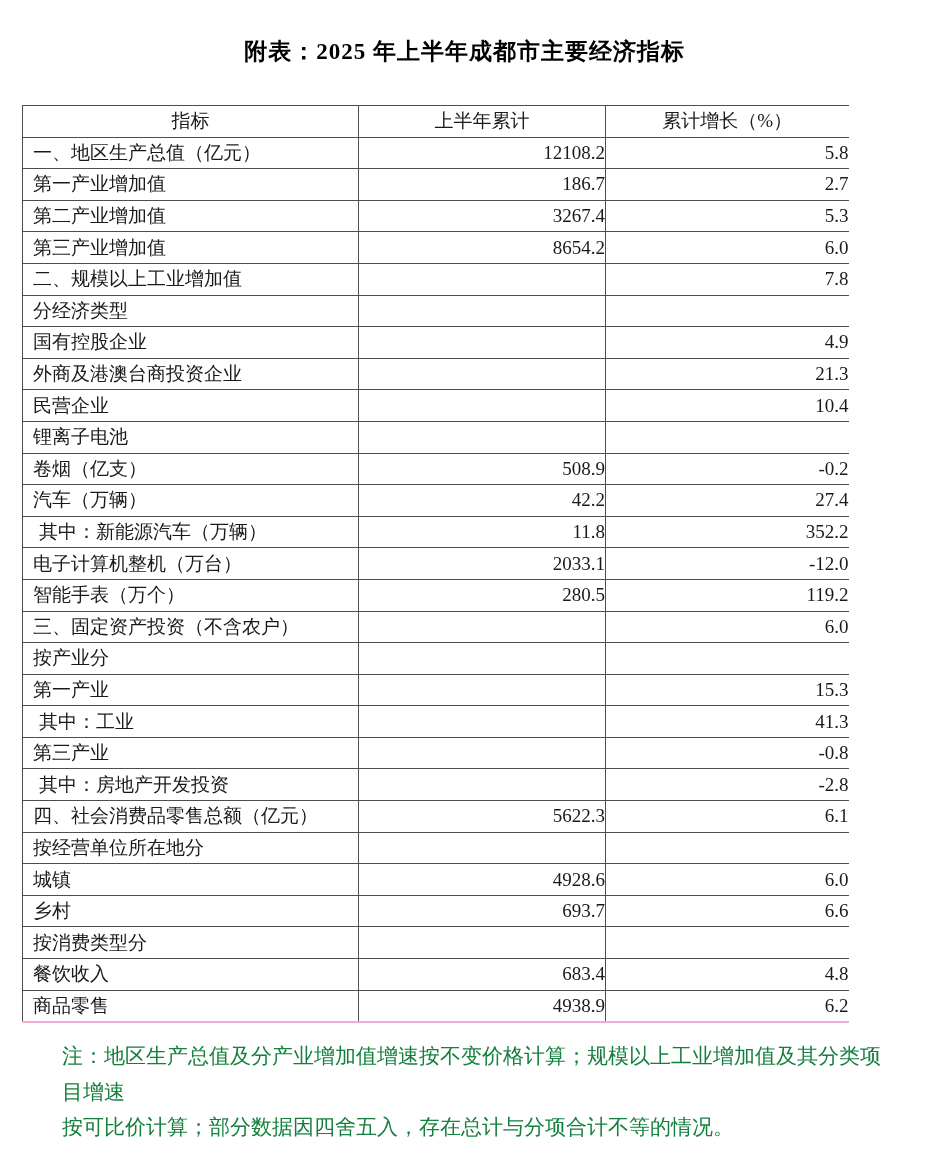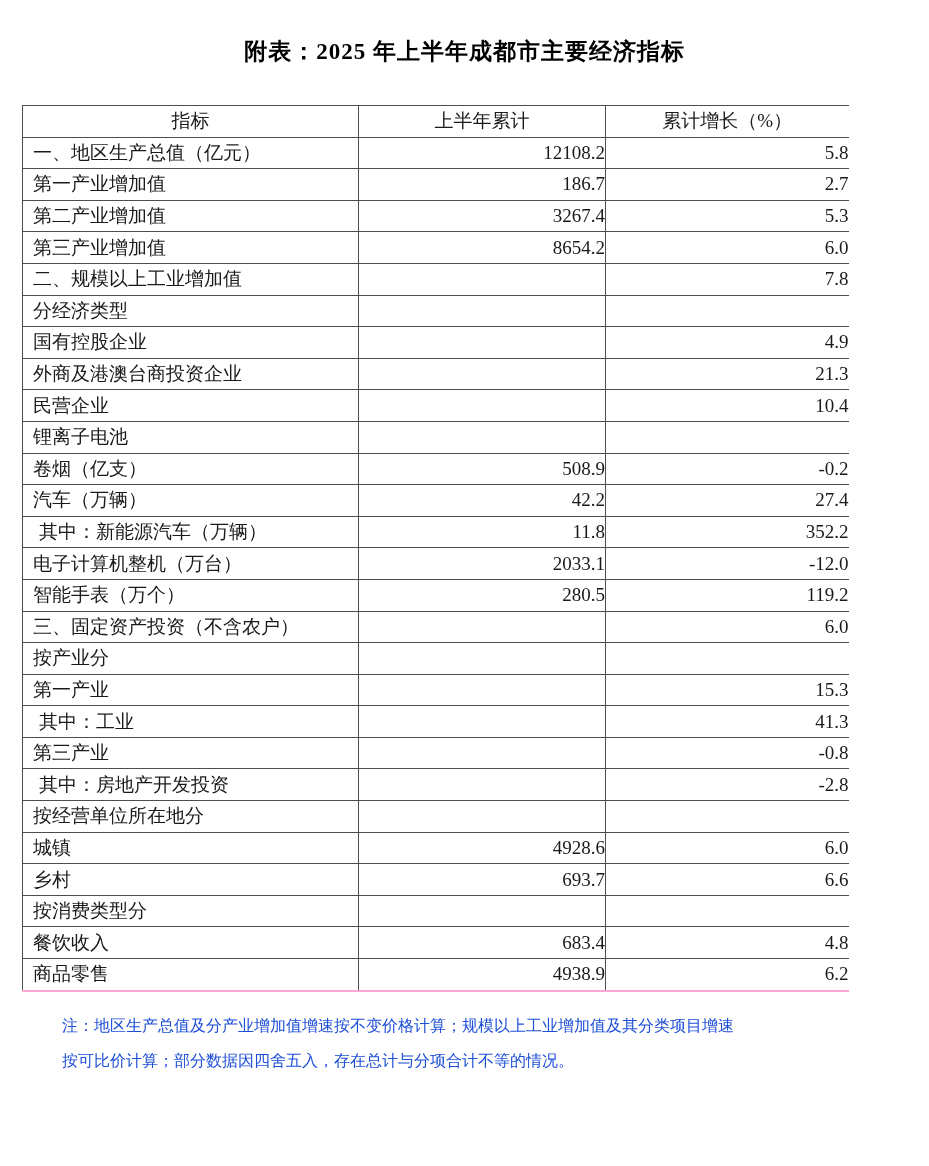--- a/index.html
+++ b/index.html
@@ -56,23 +56,23 @@
     font-family: Liberation Serif, serif;
   }
   .indicators-table td.c-label.indent {
     padding-left: 16px;
   }
   .indicators-table td.c-num {
     text-align: right;
   }
   .table-note {
     margin: 16px 40px 0 62px;
-    font-size: 16px;
+    font-size: 21px;
     line-height: 35.5px;
-    color: #1d4ed8;
+    color: #15803d;
   }
 </style>
 </head>
 <body>
 
 <div>
 
   <h1 class="doc-title">附表：2025 年上半年成都市主要经济指标</h1>
 
   <table class="indicators-table">
@@ -188,20 +188,25 @@
           <td class="c-label sep">第三产业</td>
           <td class="c-num sep"></td>
           <td class="c-num">-0.8</td>
         </tr>
         <tr>
           <td class="c-label sep indent">其中：房地产开发投资</td>
           <td class="c-num sep"></td>
           <td class="c-num">-2.8</td>
         </tr>
         <tr>
+          <td class="c-label sep">四、社会消费品零售总额（亿元）</td>
+          <td class="c-num sep">5622.3</td>
+          <td class="c-num">6.1</td>
+        </tr>
+        <tr>
           <td class="c-label sep">按经营单位所在地分</td>
           <td class="c-num sep"></td>
           <td class="c-num"></td>
         </tr>
         <tr>
           <td class="c-label sep">城镇</td>
           <td class="c-num sep">4928.6</td>
           <td class="c-num">6.0</td>
         </tr>
         <tr>

